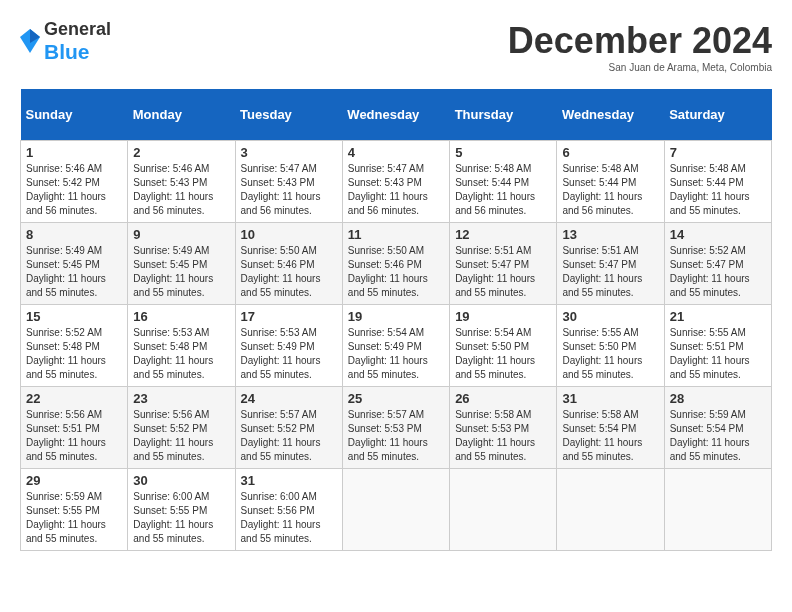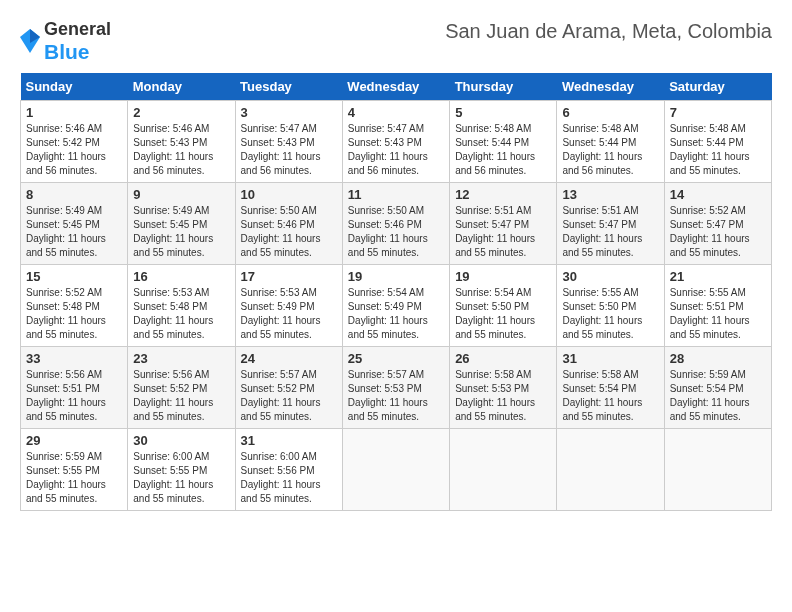--- a/index.html
+++ b/index.html
@@ -7,21 +7,21 @@
       font-family: Arial, sans-serif;
       background: #fff;
       width: 792px;
       min-height: 612px;
       padding: 20px;
     }
     .header {
       display: flex;
       justify-content: space-between;
       align-items: flex-start;
-      margin-bottom: 10px;
+      margin-bottom: 16px;
     }
     .logo {
       display: flex;
       align-items: center;
       gap: 4px;
     }
     .logo-text {
       display: flex;
       flex-direction: column;
       line-height: 1.1;
@@ -42,32 +42,32 @@
     }
     .title-block {
       text-align: right;
     }
     .month-title {
       font-size: 36px;
       font-weight: bold;
       color: #333;
     }
     .subtitle {
-      font-size: 20px;
+      font-size: 10px;
       color: #555;
     }
     table {
       width: 100%;
       border-collapse: collapse;
       font-size: 11px;
     }
     thead tr th {
       background-color: #1565C0;
       color: white;
-      padding: 6px 5px;
+      padding: 18px 5px;
       text-align: left;
       font-size: 13px;
       font-weight: bold;
     }
     tbody tr td {
       border: 1px solid #ccc;
       vertical-align: top;
       padding: 4px 5px;
       width: calc(100% / 7);
       height: 80px;
@@ -100,20 +100,21 @@
     <svg class="logo-icon" viewBox="0 0 20 24">
       <polygon points="10,0 20,8 10,24 0,8" fill="#2196F3"></polygon>
       <polygon points="10,0 20,8 10,14" fill="#1565C0"></polygon>
     </svg>
     <div class="logo-text">
       <span class="logo-general">General</span>
       <span class="logo-blue">Blue</span>
     </div>
   </div>
   <div class="title-block">
+    <div class="month-title">December 2024</div>
     <div class="subtitle">San Juan de Arama, Meta, Colombia</div>
   </div>
 </div>
 
 <table>
   <thead>
     <tr id="header-row">
         <th>Sunday</th>
         <th>Monday</th>
         <th>Tuesday</th>
@@ -272,21 +273,21 @@
         <td>
           <span class="day-num">21</span>
           <div class="day-info" style="white-space: pre-line;">Sunrise: 5:55 AM
 Sunset: 5:51 PM
 Daylight: 11 hours
 and 55 minutes.</div>
         </td>
       </tr>
       <tr>
         <td>
-          <span class="day-num">33</span>
+          <span class="day-num">22</span>
           <div class="day-info" style="white-space: pre-line;">Sunrise: 5:56 AM
 Sunset: 5:51 PM
 Daylight: 11 hours
 and 55 minutes.</div>
         </td>
         <td>
           <span class="day-num">23</span>
           <div class="day-info" style="white-space: pre-line;">Sunrise: 5:56 AM
 Sunset: 5:52 PM
 Daylight: 11 hours

